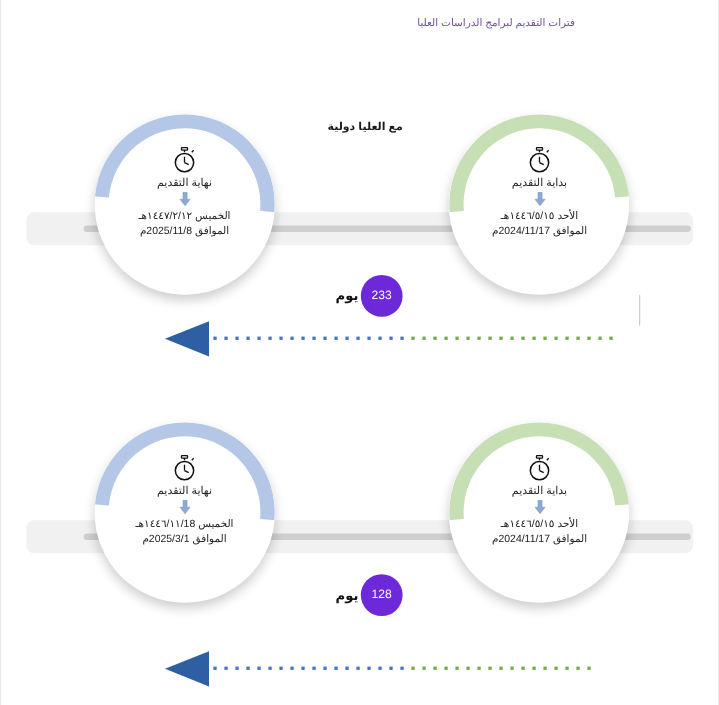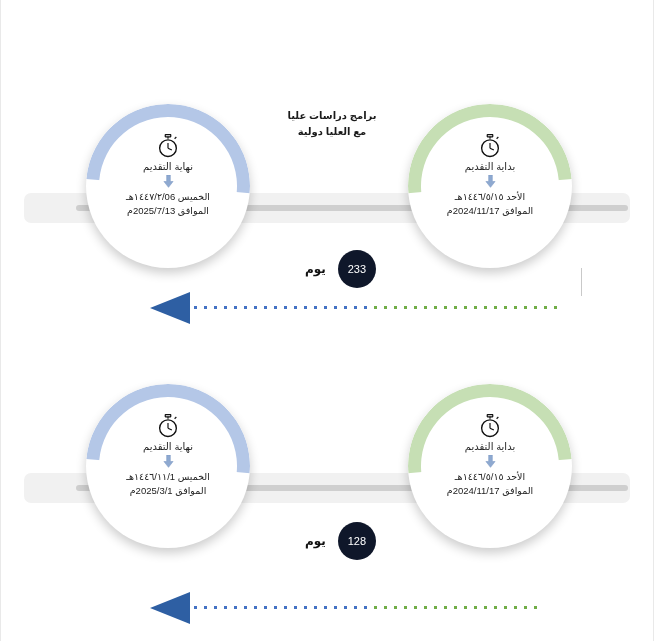--- a/index.html
+++ b/index.html
@@ -156,32 +156,32 @@
     display: flex;
     align-items: center;
     direction: rtl;
   }
   .daycount-1 { left: 305px; top: 250px; }
   .daycount-2 { left: 305px; top: 522px; }
   .daycount .bubble {
     width: 38px;
     height: 38px;
     border-radius: 50%;
-    background: #0f172a;
+    background: #6d28d9;
     color: #ffffff;
     font-size: 11px;
     display: flex;
     align-items: center;
     justify-content: center;
   }
   .daycount .unit {
     font-size: 12px;
     font-weight: bold;
     color: #111111;
-    margin-right: 12px;
+    margin-right: 2px;
   }
 
   
   .arrowline {
     position: absolute;
     left: 0;
     width: 654px;
     height: 40px;
   }
   .arrowline-1 { top: 288px; }
@@ -198,20 +198,21 @@
   }
 </style>
 </head>
 <body>
 
 <div class="page">
 
   <div class="edge-rule"></div>
   <div class="edge-rule edge-rule-right"></div>
 
+  <div class="header-title">فترات التقديم لبرامج الدراسات العليا</div>
 
   <div class="section section-1">
 
     <div class="track">
       <div class="track-inner"></div>
     </div>
 
     <div class="node green node-start">
       <div class="ring"></div>
       <div class="inner">
@@ -240,27 +241,26 @@
           <line x1="12" y1="3" x2="12" y2="5.2" stroke="#111" stroke-width="1.3"></line>
           <line x1="19.2" y1="5.1" x2="21.1" y2="3.2" stroke="#111" stroke-width="1.3"></line>
           <circle cx="12" cy="15.4" r="9.1" fill="none" stroke="#111" stroke-width="1.5"></circle>
           <line x1="12" y1="15.4" x2="12" y2="9.6" stroke="#111" stroke-width="1.3"></line>
           <line x1="12" y1="15.4" x2="16.2" y2="17.4" stroke="#111" stroke-width="1.3"></line>
         </svg>
         <div class="node-label">نهاية التقديم</div>
         <svg class="down-arrow" viewBox="0 0 12 14">
           <path d="M4 0 H8 V7 H11 L6 13.4 L1 7 H4 Z" fill="#8EA9D0" stroke="#7C99C4" stroke-width="0.6"></path>
         </svg>
-        <div class="node-date">الخميس ١٤٤٧/٢/06هـ</div>
-        <div class="node-date">الموافق 2025/7/13م</div>
+        <div class="node-date">الخميس ١٤٤٧/٢/١٢هـ</div>
+        <div class="node-date">الموافق 2025/11/8م</div>
       </div>
     </div>
 
     <div class="caption caption-1">
-      <div>برامج  دراسات عليا</div>
       <div>مع العليا دولية</div>
     </div>
   </div>
 
   <div class="daycount daycount-1">
     <div class="bubble">233</div>
     <div class="unit">يوم</div>
   </div>
 
   <div class="spacer-rule"></div>
@@ -346,21 +346,21 @@
           <line x1="12" y1="3" x2="12" y2="5.2" stroke="#111" stroke-width="1.3"></line>
           <line x1="19.2" y1="5.1" x2="21.1" y2="3.2" stroke="#111" stroke-width="1.3"></line>
           <circle cx="12" cy="15.4" r="9.1" fill="none" stroke="#111" stroke-width="1.5"></circle>
           <line x1="12" y1="15.4" x2="12" y2="9.6" stroke="#111" stroke-width="1.3"></line>
           <line x1="12" y1="15.4" x2="16.2" y2="17.4" stroke="#111" stroke-width="1.3"></line>
         </svg>
         <div class="node-label">نهاية التقديم</div>
         <svg class="down-arrow" viewBox="0 0 12 14">
           <path d="M4 0 H8 V7 H11 L6 13.4 L1 7 H4 Z" fill="#8EA9D0" stroke="#7C99C4" stroke-width="0.6"></path>
         </svg>
-        <div class="node-date">الخميس ١٤٤٦/١١/1هـ</div>
+        <div class="node-date">الخميس ١٤٤٦/١١/18هـ</div>
         <div class="node-date">الموافق 2025/3/1م</div>
       </div>
     </div>
 
   </div>
 
   <div class="daycount daycount-2">
     <div class="bubble">128</div>
     <div class="unit">يوم</div>
   </div>

